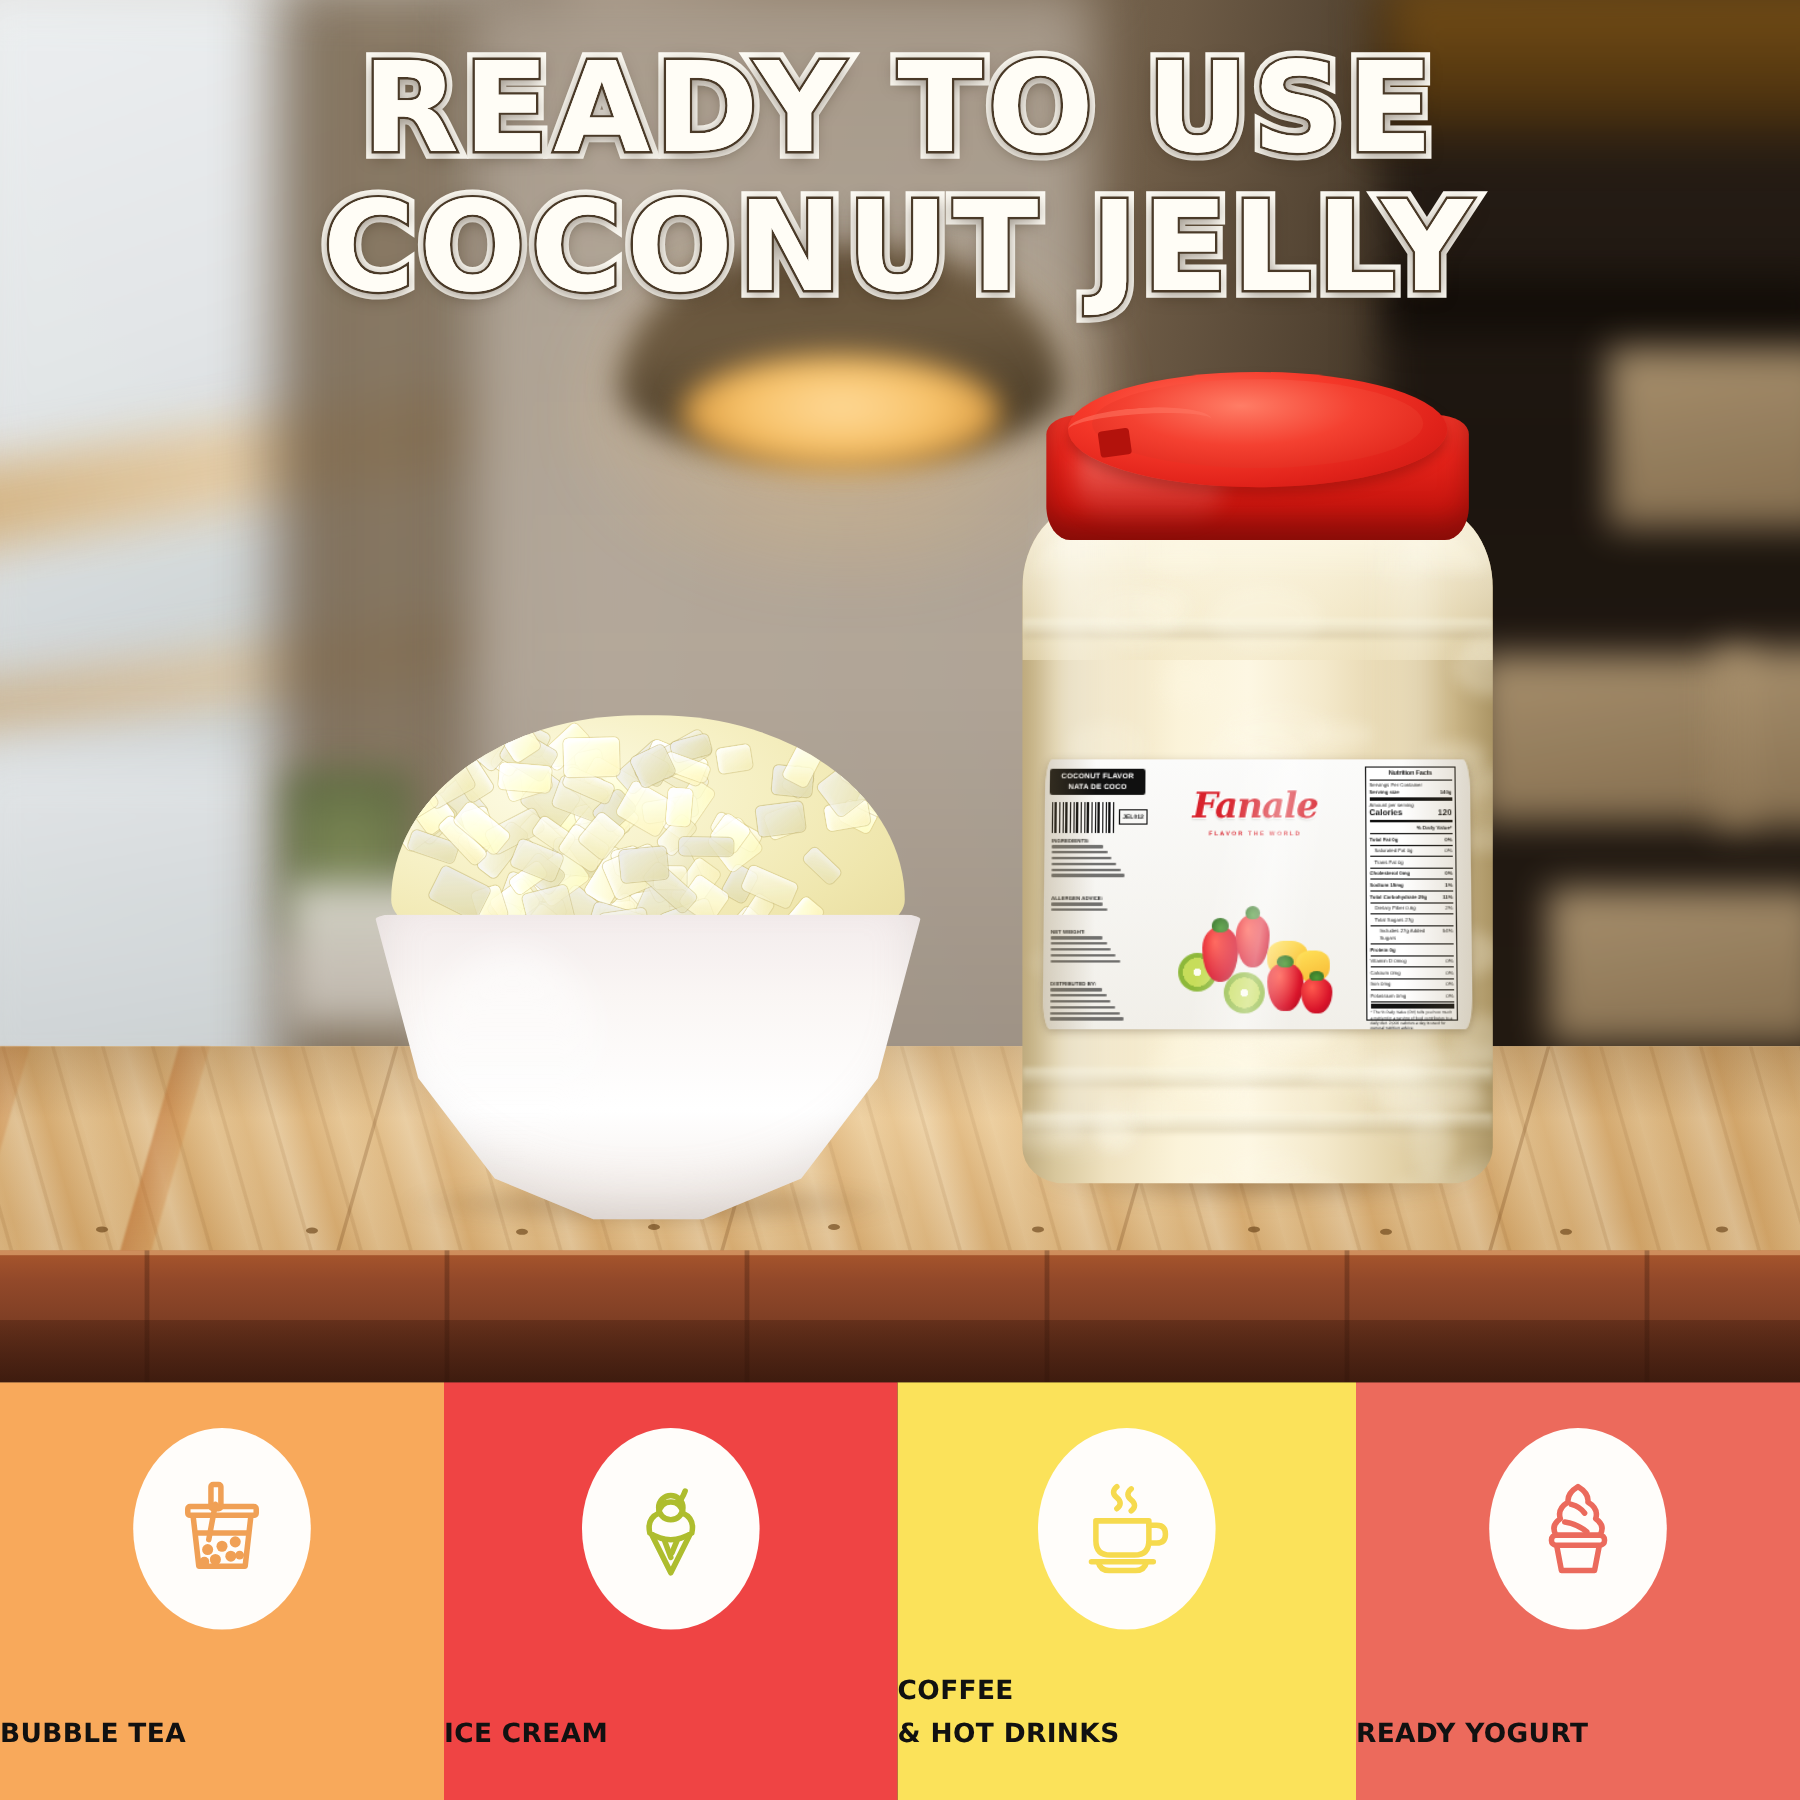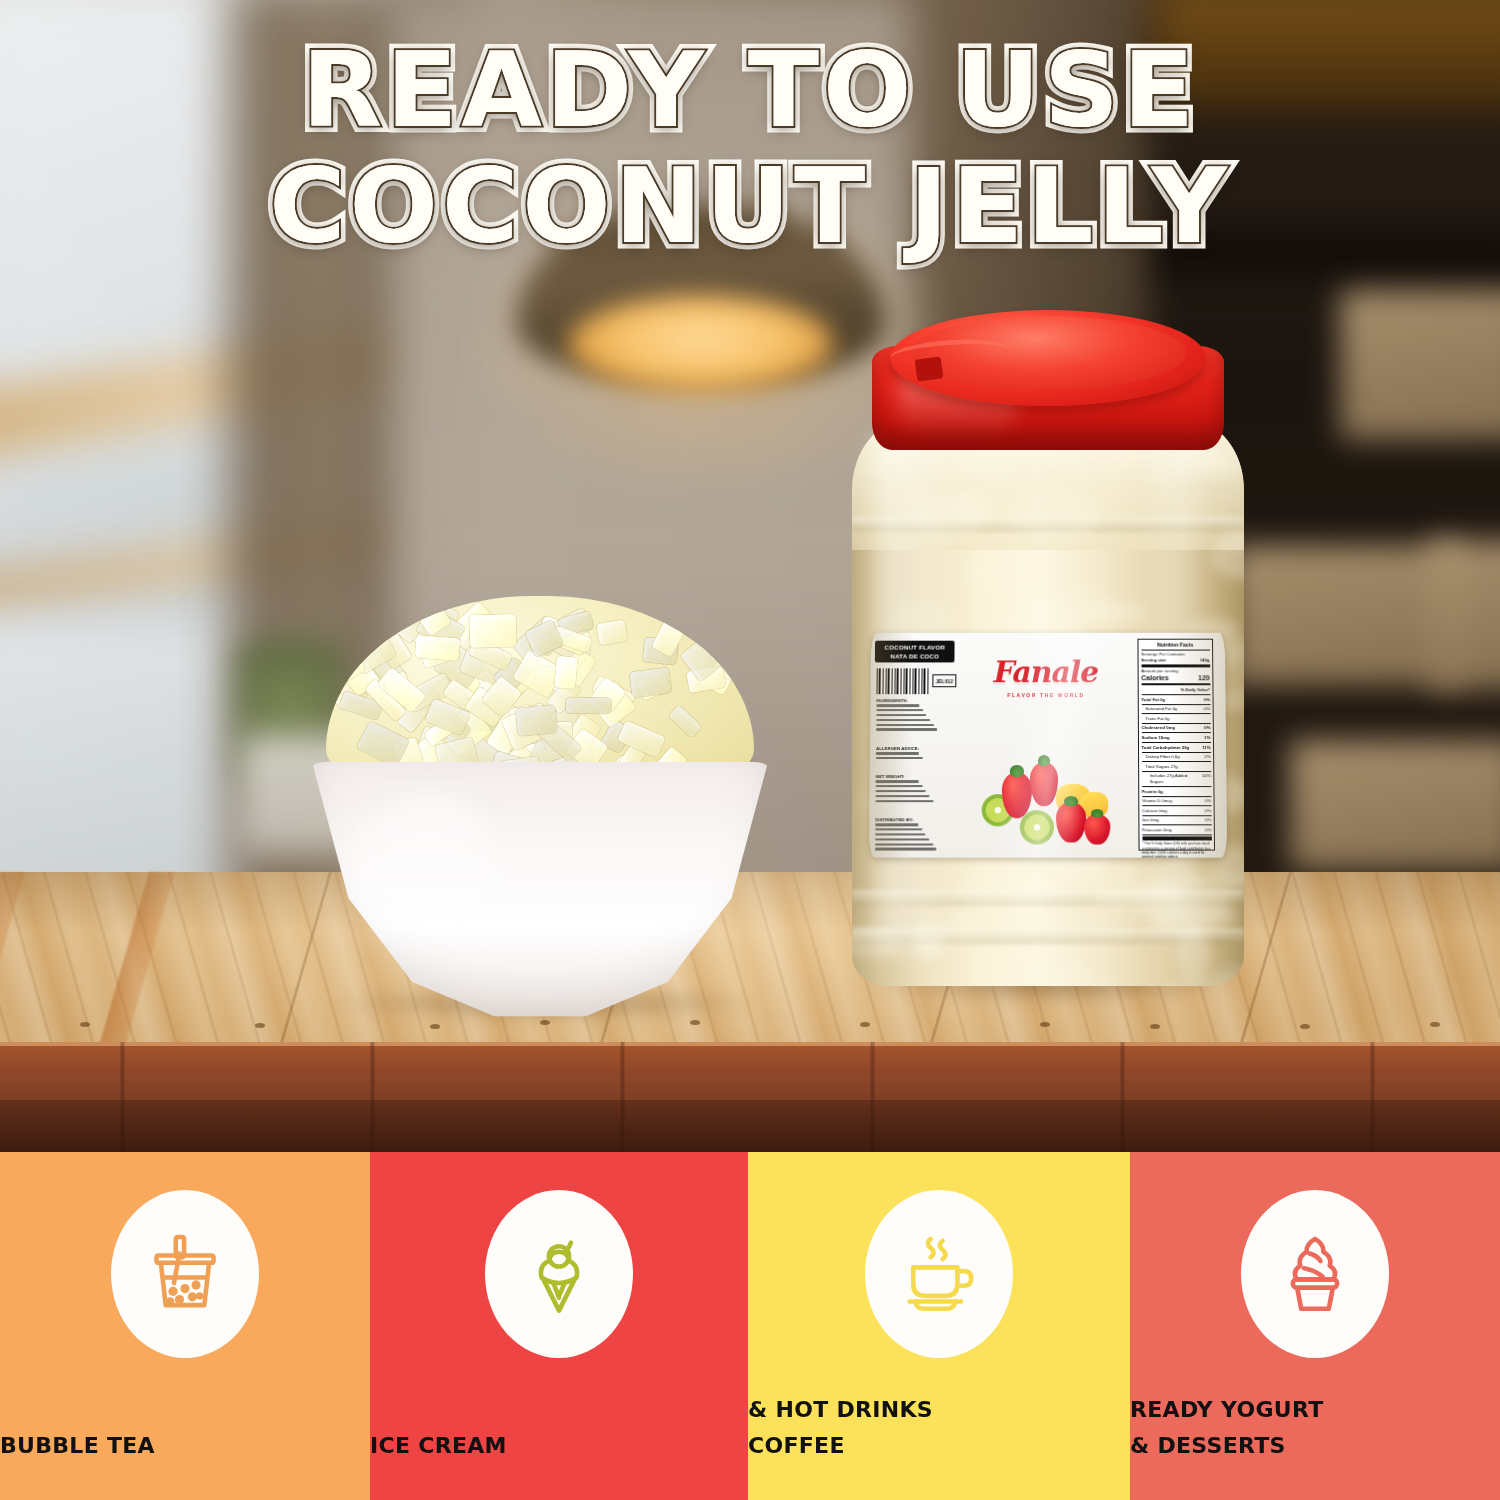--- a/index.html
+++ b/index.html
@@ -871,36 +871,35 @@
         <path d="M41 14 q-6 5 0 10 q6 5 0 10"></path>
         <path d="M54 16 q-6 5 0 10 q6 5 0 10"></path>
         <path d="M22 45 H70 V63 q0 13 -13 13 H35 q-13 0 -13 -13 Z"></path>
         <path d="M70 49 h7 q8 0 8 8 q0 8 -8 8 h-7"></path>
         <path d="M18 82 H74"></path>
         <path d="M24 82 q2 8 10 8 H58 q8 0 10 -8"></path>
       </g>
             </svg></span>
         </div>
         <div class="feat-label">
+          <div>COFFEE</div>
           <div>&amp; HOT DRINKS</div>
-          <div>COFFEE</div>
         </div>
       </div>
       <div class="feat" style="width: 370px; background: rgb(236, 106, 92);">
         <div class="feat-badge">
           <span><svg viewBox="0 0 100 100" width="92" height="92" aria-hidden="true">
     <g style="fill:none;stroke:#EB6A5C;stroke-width:5;stroke-linecap:round;stroke-linejoin:round">
       <path d="M50 14 q10 6 9 14 q10 6 7 15 q9 6 4 15 H30 q-5 -9 4 -15 q-3 -9 7 -15 q-1 -8 9 -14 Z"></path>
       <path d="M44 30 q8 2 12 8"></path>
       <path d="M38 46 q12 2 20 9"></path>
       <rect x="26" y="58" width="48" height="9" rx="4"></rect>
       <path d="M31 69 L35 90 H65 L69 69"></path>
     </g>
             </svg></span>
         </div>
         <div class="feat-label">
           <div>READY YOGURT</div>
-          <div>&amp; DESSERTS</div>
         </div>
       </div>
     </div>
 
 </div>
 
 </body></html>

